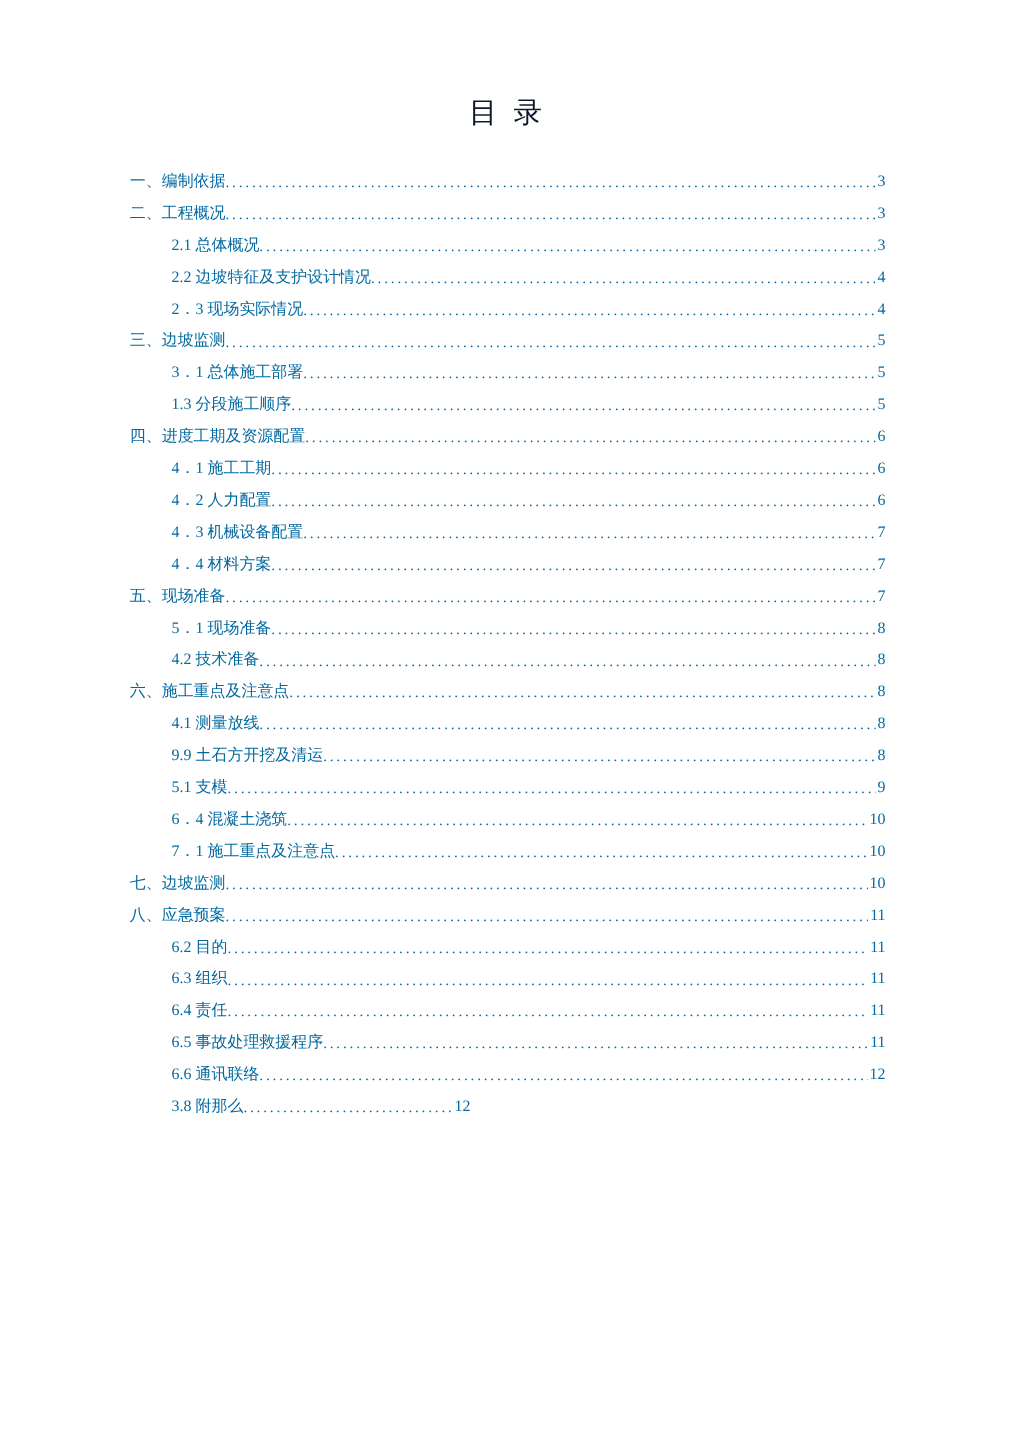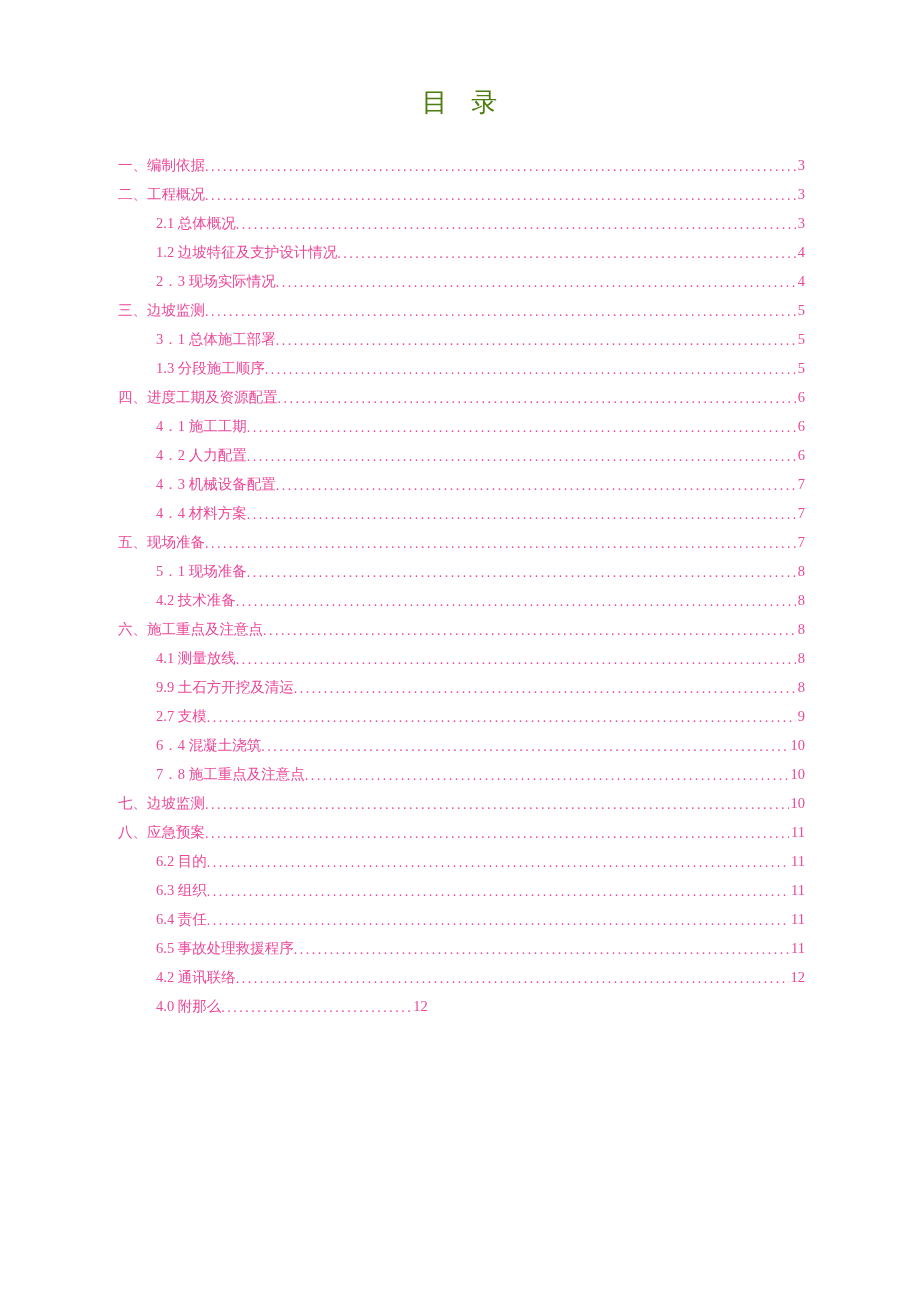--- a/index.html
+++ b/index.html
@@ -16,26 +16,25 @@
     }
     .page {
       padding: 85px 115px 0 118px;
     }
     .title {
       text-align: center;
       font-size: 26px;
       font-weight: normal;
       letter-spacing: 4px;
       margin-bottom: 38px;
-      color: #4d7c0f;
-      font-family: Liberation Mono, monospace;
+      color: #0f172a;
     }
     .toc {
       font-size: 14.5px;
-      color: #ec4899;
+      color: #0369a1;
       line-height: 1;
     }
     .toc-line {
       display: flex;
       align-items: baseline;
       margin-bottom: 14px;
       white-space: nowrap;
     }
     .toc-line.level-2 {
       padding-left: 38px;
@@ -88,21 +87,21 @@
         <span class="toc-label">二、工程概况</span>
         <span class="toc-dots"></span>
         <span class="toc-page">3</span>
       </div>
       <div class="toc-line level-2">
         <span class="toc-label">2.1 总体概况</span>
         <span class="toc-dots"></span>
         <span class="toc-page">3</span>
       </div>
       <div class="toc-line level-2">
-        <span class="toc-label">1.2 边坡特征及支护设计情况</span>
+        <span class="toc-label">2.2 边坡特征及支护设计情况</span>
         <span class="toc-dots"></span>
         <span class="toc-page">4</span>
       </div>
       <div class="toc-line level-2">
         <span class="toc-label">2．3 现场实际情况</span>
         <span class="toc-dots"></span>
         <span class="toc-page">4</span>
       </div>
       <div class="toc-line level-1">
         <span class="toc-label">三、边坡监测</span>
@@ -168,31 +167,31 @@
         <span class="toc-label">4.1 测量放线</span>
         <span class="toc-dots"></span>
         <span class="toc-page">8</span>
       </div>
       <div class="toc-line level-2">
         <span class="toc-label">9.9 土石方开挖及清运</span>
         <span class="toc-dots"></span>
         <span class="toc-page">8</span>
       </div>
       <div class="toc-line level-2">
-        <span class="toc-label">2.7 支模</span>
+        <span class="toc-label">5.1 支模</span>
         <span class="toc-dots"></span>
         <span class="toc-page">9</span>
       </div>
       <div class="toc-line level-2">
         <span class="toc-label">6．4 混凝土浇筑 </span>
         <span class="toc-dots"></span>
         <span class="toc-page">10</span>
       </div>
       <div class="toc-line level-2">
-        <span class="toc-label">7．8 施工重点及注意点 </span>
+        <span class="toc-label">7．1 施工重点及注意点 </span>
         <span class="toc-dots"></span>
         <span class="toc-page">10</span>
       </div>
       <div class="toc-line level-1">
         <span class="toc-label">七、边坡监测</span>
         <span class="toc-dots"></span>
         <span class="toc-page">10</span>
       </div>
       <div class="toc-line level-1">
         <span class="toc-label">八、应急预案</span>
@@ -213,23 +212,23 @@
         <span class="toc-label">6.4  责任</span>
         <span class="toc-dots"></span>
         <span class="toc-page">11</span>
       </div>
       <div class="toc-line level-2">
         <span class="toc-label">6.5  事故处理救援程序 </span>
         <span class="toc-dots"></span>
         <span class="toc-page">11</span>
       </div>
       <div class="toc-line level-2">
-        <span class="toc-label">4.2 通讯联络 </span>
+        <span class="toc-label">6.6 通讯联络 </span>
         <span class="toc-dots"></span>
         <span class="toc-page">12</span>
       </div>
       <div class="toc-line level-2 short">
-        <span class="toc-label">4.0 附那么</span>
+        <span class="toc-label">3.8 附那么</span>
         <span class="toc-dots-short"></span>
         <span class="toc-page">12</span>
       </div>
     </div>
 </div>
 
 </body></html>

